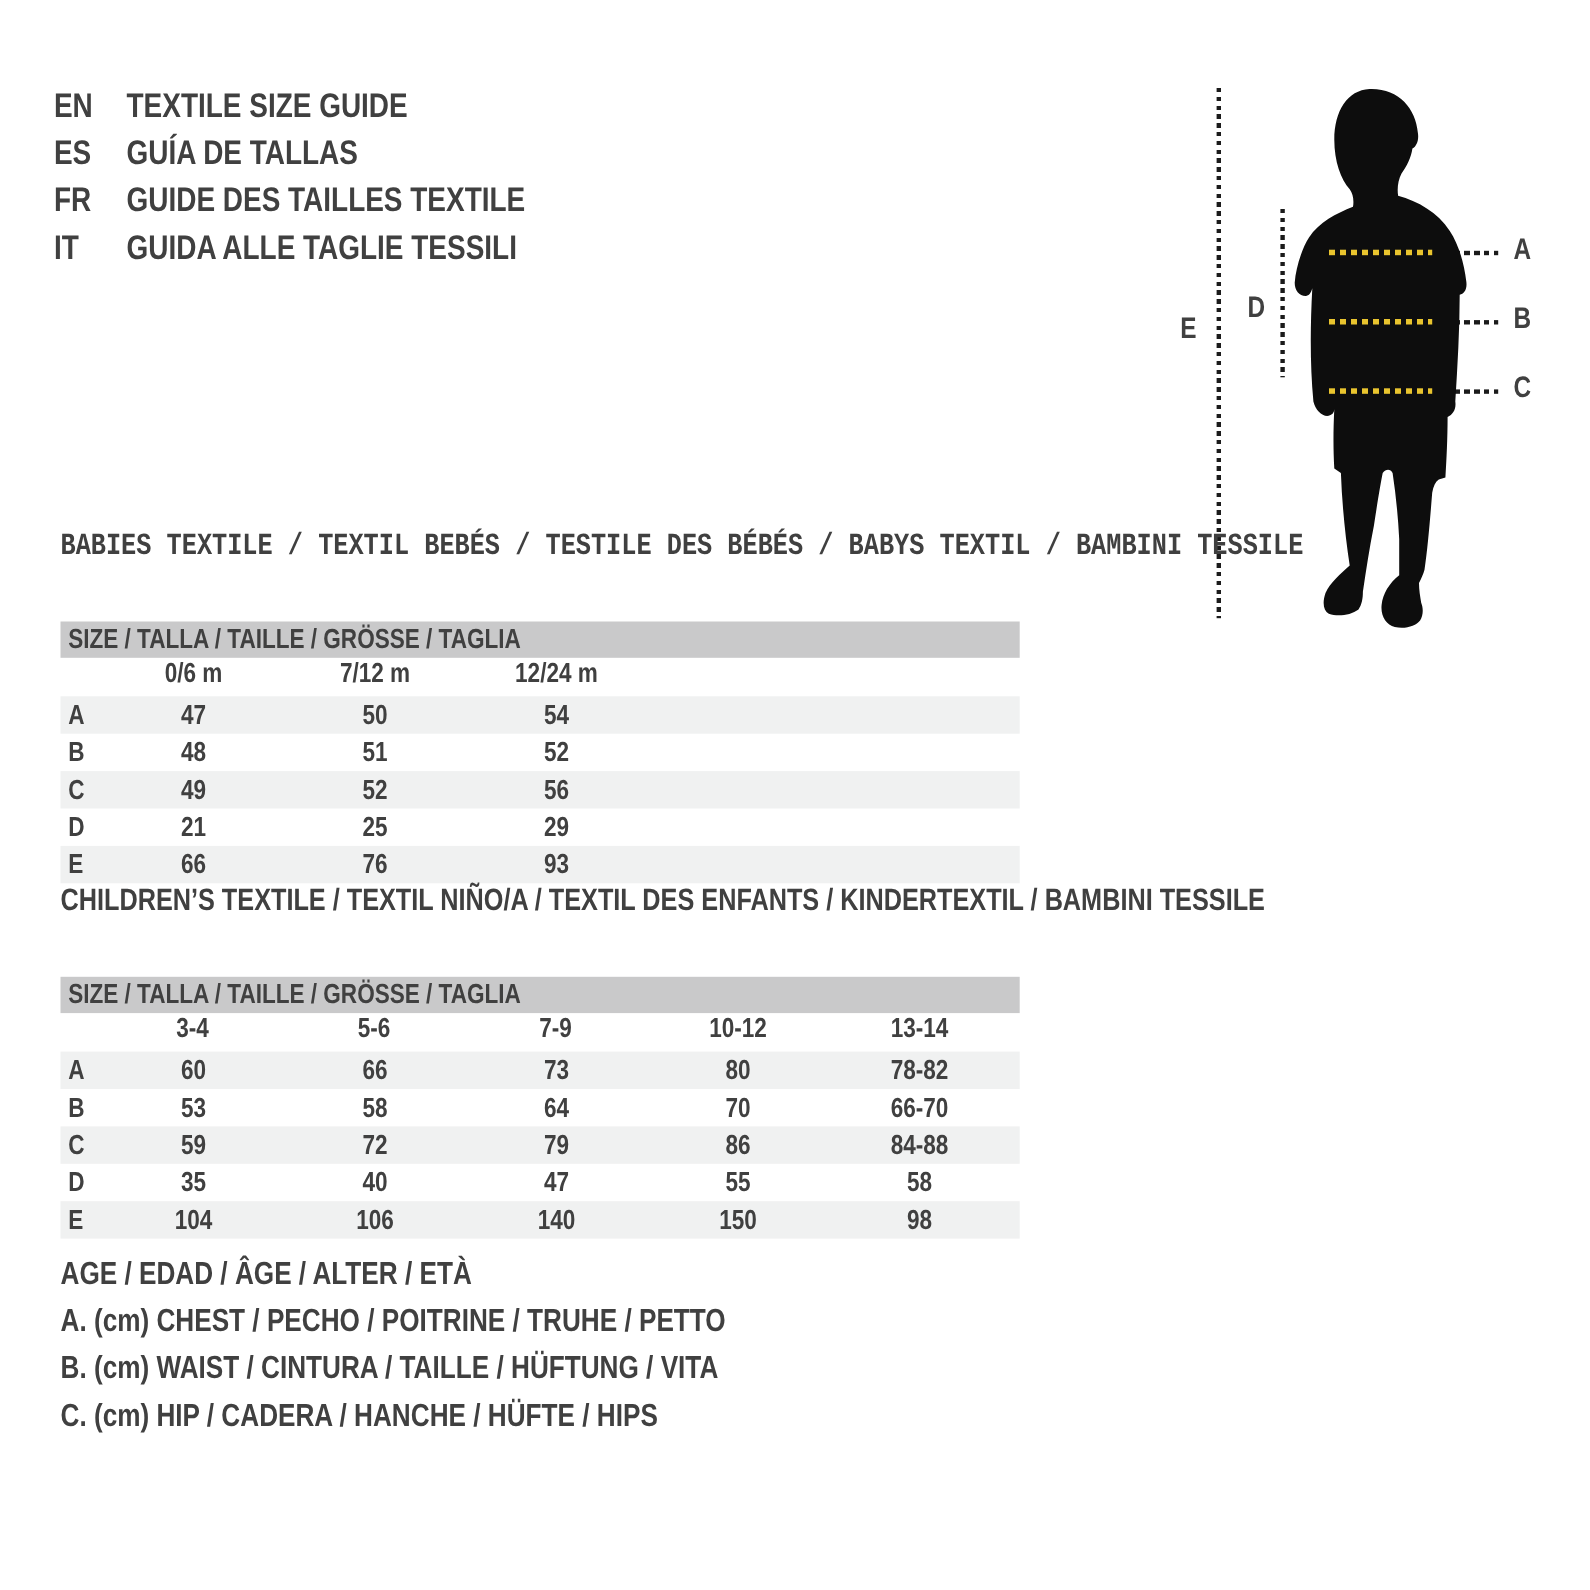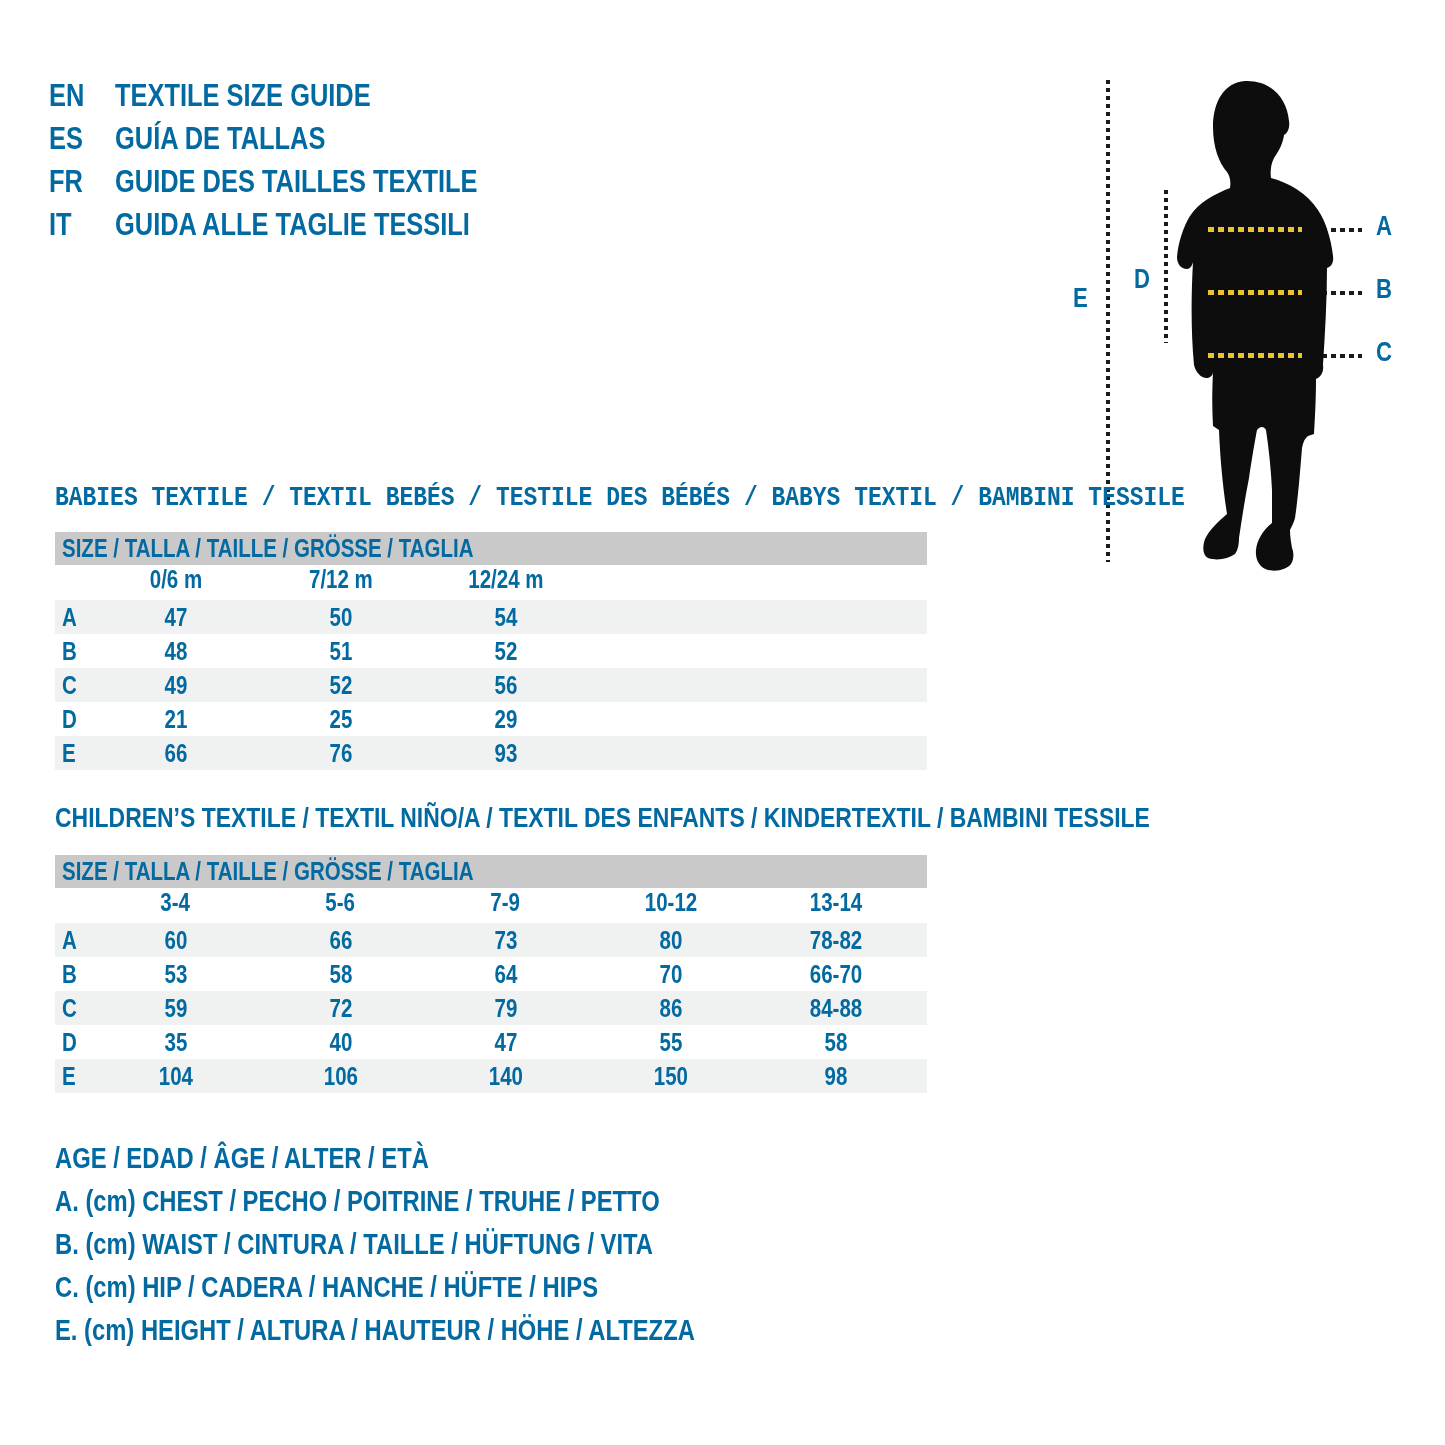--- a/index.html
+++ b/index.html
@@ -1,18 +1,18 @@
 <!DOCTYPE html>
 <html><head>
 <meta charset="utf-8">
 <style>
   html,body{margin:0;padding:0;background:#ffffff;}
   .canvas{
     position:relative;width:1445px;height:1445px;background:#ffffff;overflow:hidden;
-    font-family:"Liberation Sans",sans-serif;font-weight:700;color:#0369a1;
+    font-family:"Liberation Sans",sans-serif;font-weight:700;color:#404040;
   }
   .cond{display:inline-block;white-space:nowrap;transform:scaleX(.82);transform-origin:0 50%;}
   .condc{display:inline-block;white-space:nowrap;transform:scaleX(.82);transform-origin:50% 50%;}
 
   
   .langs{position:absolute;left:49px;top:74px;font-size:31px;}
   .lang-row{display:flex;height:43px;align-items:center;}
   .lang-code{width:66px;}
 
   
@@ -21,21 +21,21 @@
   .dline{left:1164px;top:190px;height:153px;}
   .fig-label{position:absolute;font-size:27px;line-height:27px;}
   .silhouette{position:absolute;left:1175px;top:78px;width:160px;height:500px;z-index:1;}
   .meas-y{position:absolute;height:5px;z-index:2;background-image:repeating-linear-gradient(to right,#e9c42e 0 6px,transparent 6px 10px);}
   .meas-b{position:absolute;height:4px;z-index:0;background-image:repeating-linear-gradient(to right,#1b1b1b 0 5px,transparent 5px 9px);}
 
   
   .sec-title{position:absolute;left:55px;font-size:28px;line-height:30px;}
 
   
-  .tbl{position:absolute;left:55px;width:872px;font-size:25px;}
+  .tbl{position:absolute;left:55px;width:872px;font-size:25px;margin-top:33px;}
   .tbl-bar{height:33px;background:#c9c9ca;display:flex;align-items:center;padding-left:7px;box-sizing:border-box;}
   .tbl-colhead{display:flex;height:35px;align-items:flex-start;}
   .tbl-row{display:flex;height:34px;align-items:center;}
   .stripe{background:#f0f1f1;}
   .rlab{width:38px;padding-left:7px;box-sizing:border-box;}
   .cell{width:165px;display:flex;justify-content:center;}
 
   
   .legend{position:absolute;left:55px;top:1142px;font-size:29px;}
   .legend-row{display:flex;height:43px;align-items:flex-start;}
@@ -330,18 +330,15 @@
       </div>
     <div class="legend-row">
         <span class="cond">A. (cm) CHEST / PECHO / POITRINE / TRUHE / PETTO</span>
       </div>
     <div class="legend-row">
         <span class="cond">B. (cm) WAIST / CINTURA / TAILLE / HÜFTUNG / VITA</span>
       </div>
     <div class="legend-row">
         <span class="cond">C. (cm) HIP / CADERA / HANCHE / HÜFTE / HIPS</span>
       </div>
-    <div class="legend-row">
-        <span class="cond">E. (cm) HEIGHT / ALTURA / HAUTEUR / HÖHE / ALTEZZA</span>
-      </div>
   </div>
 
 </div>
 
 </body></html>

